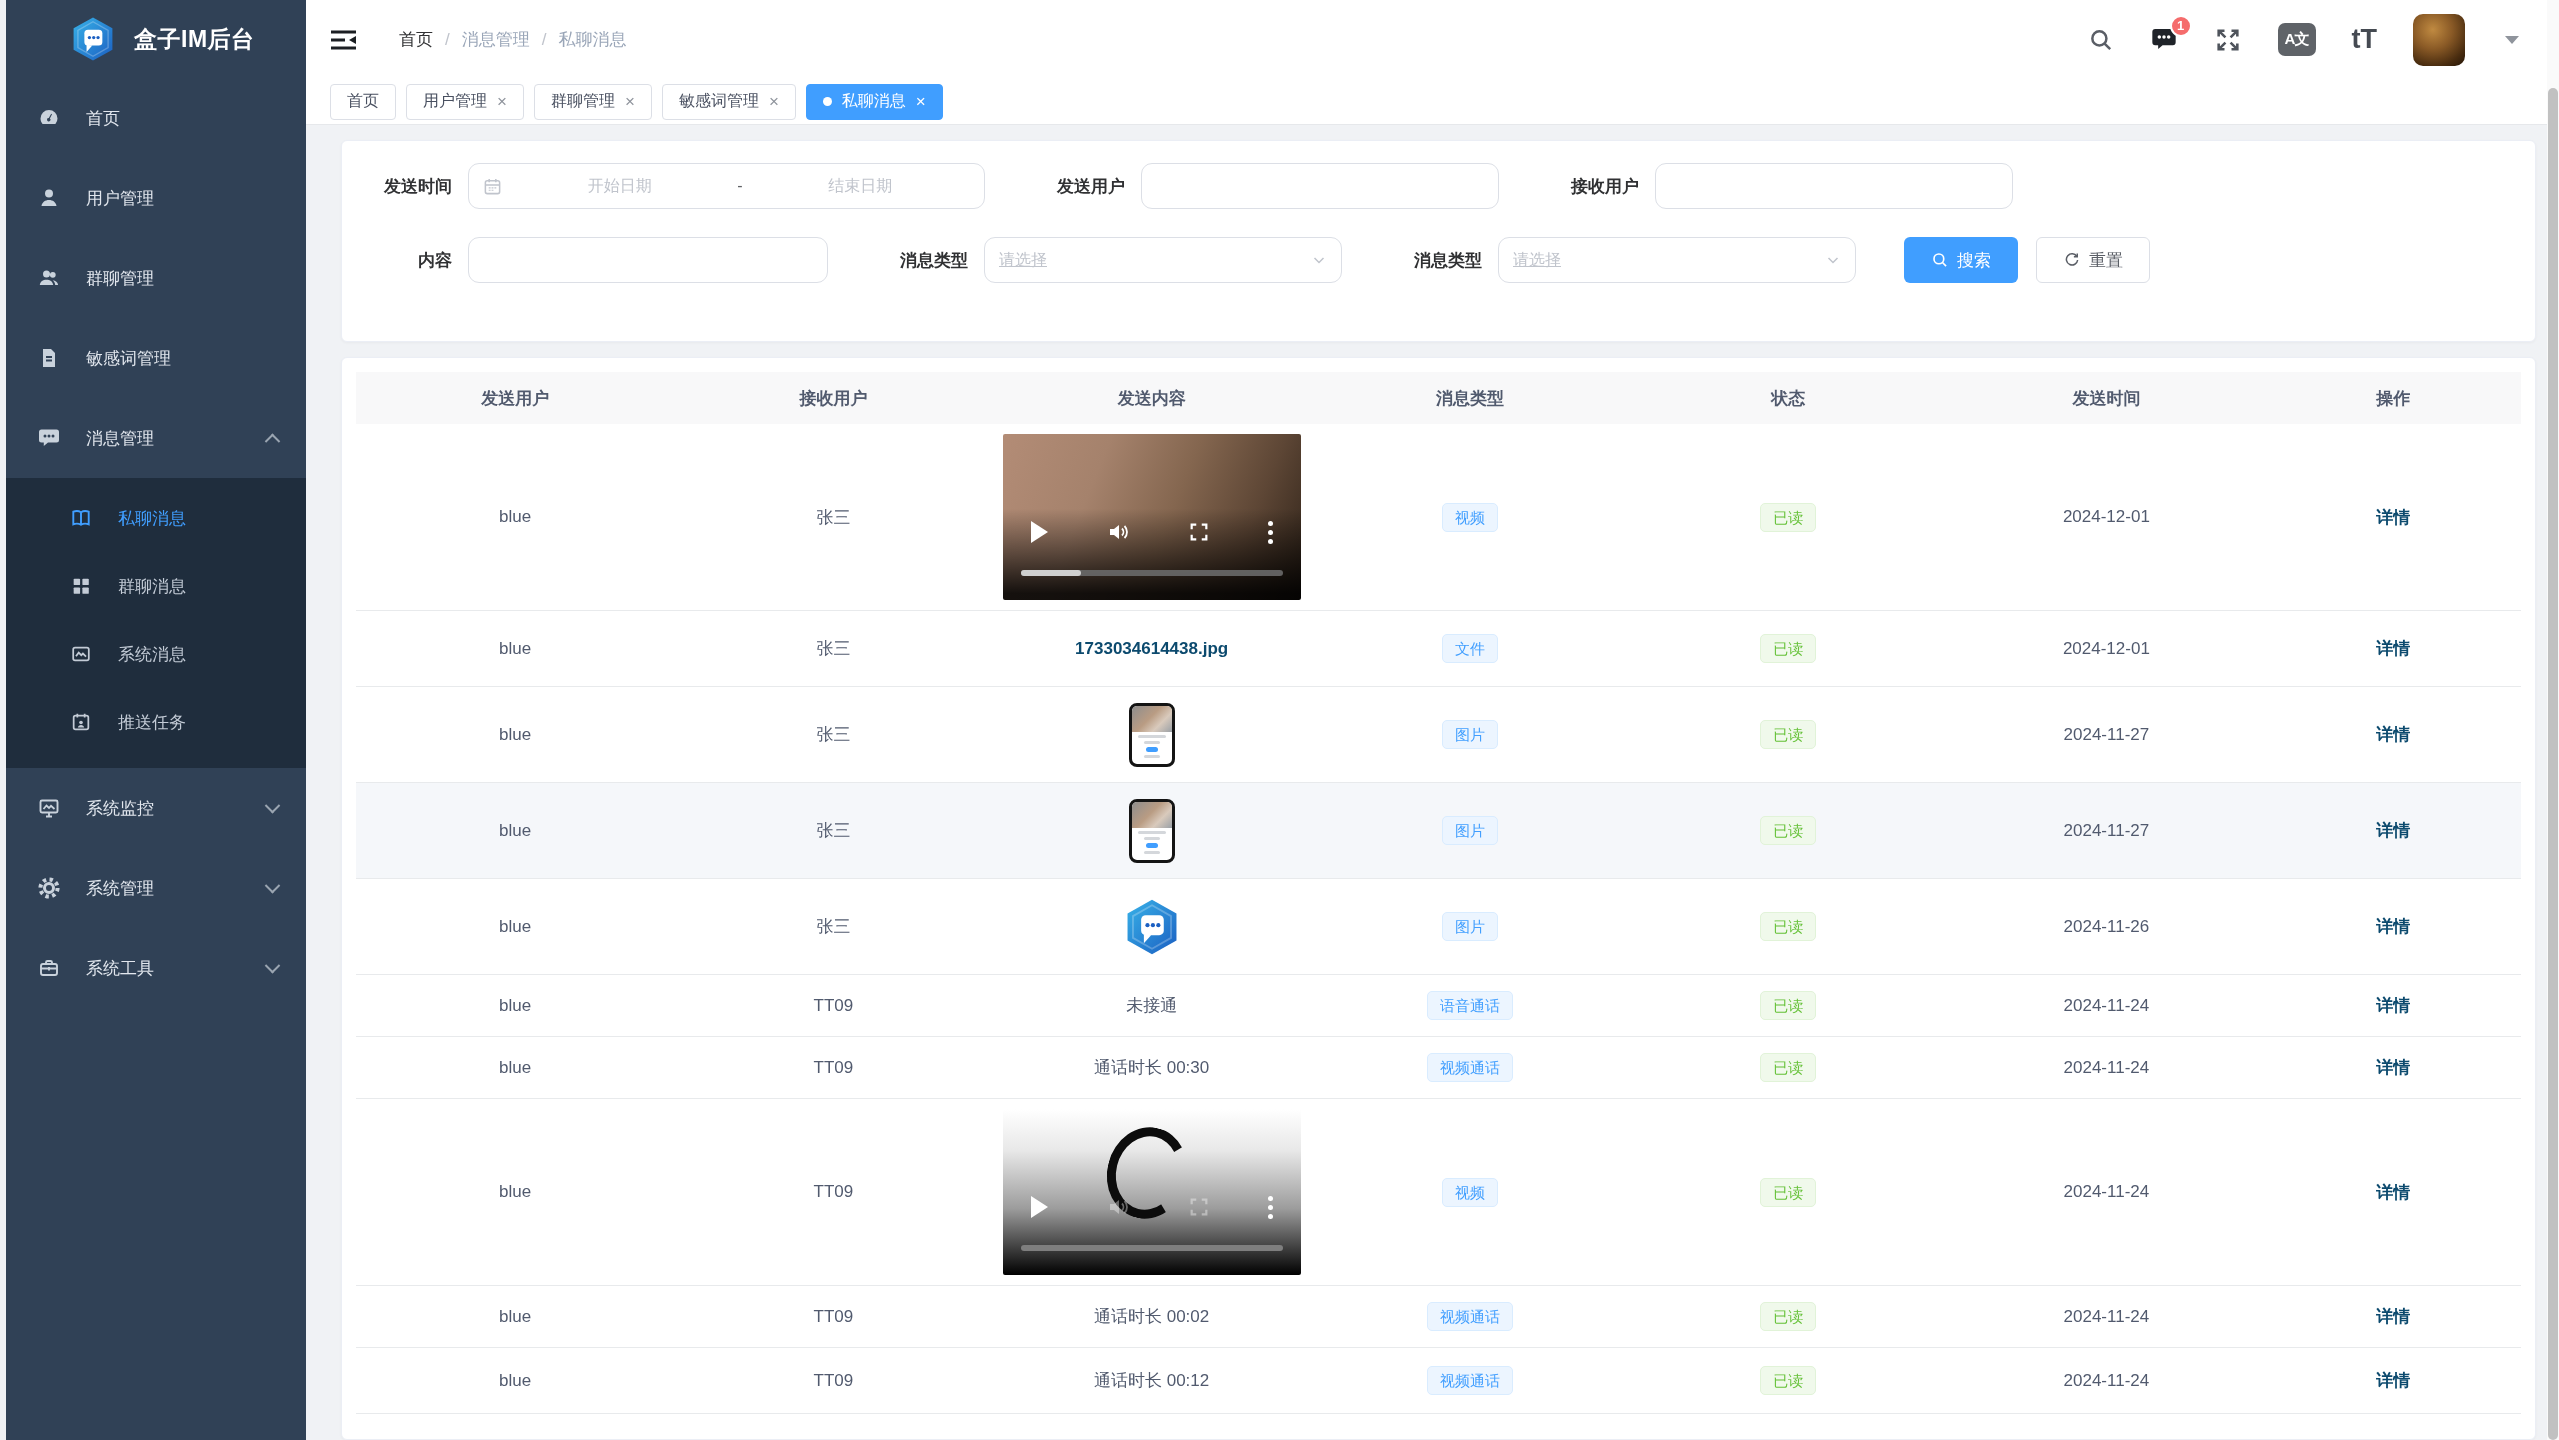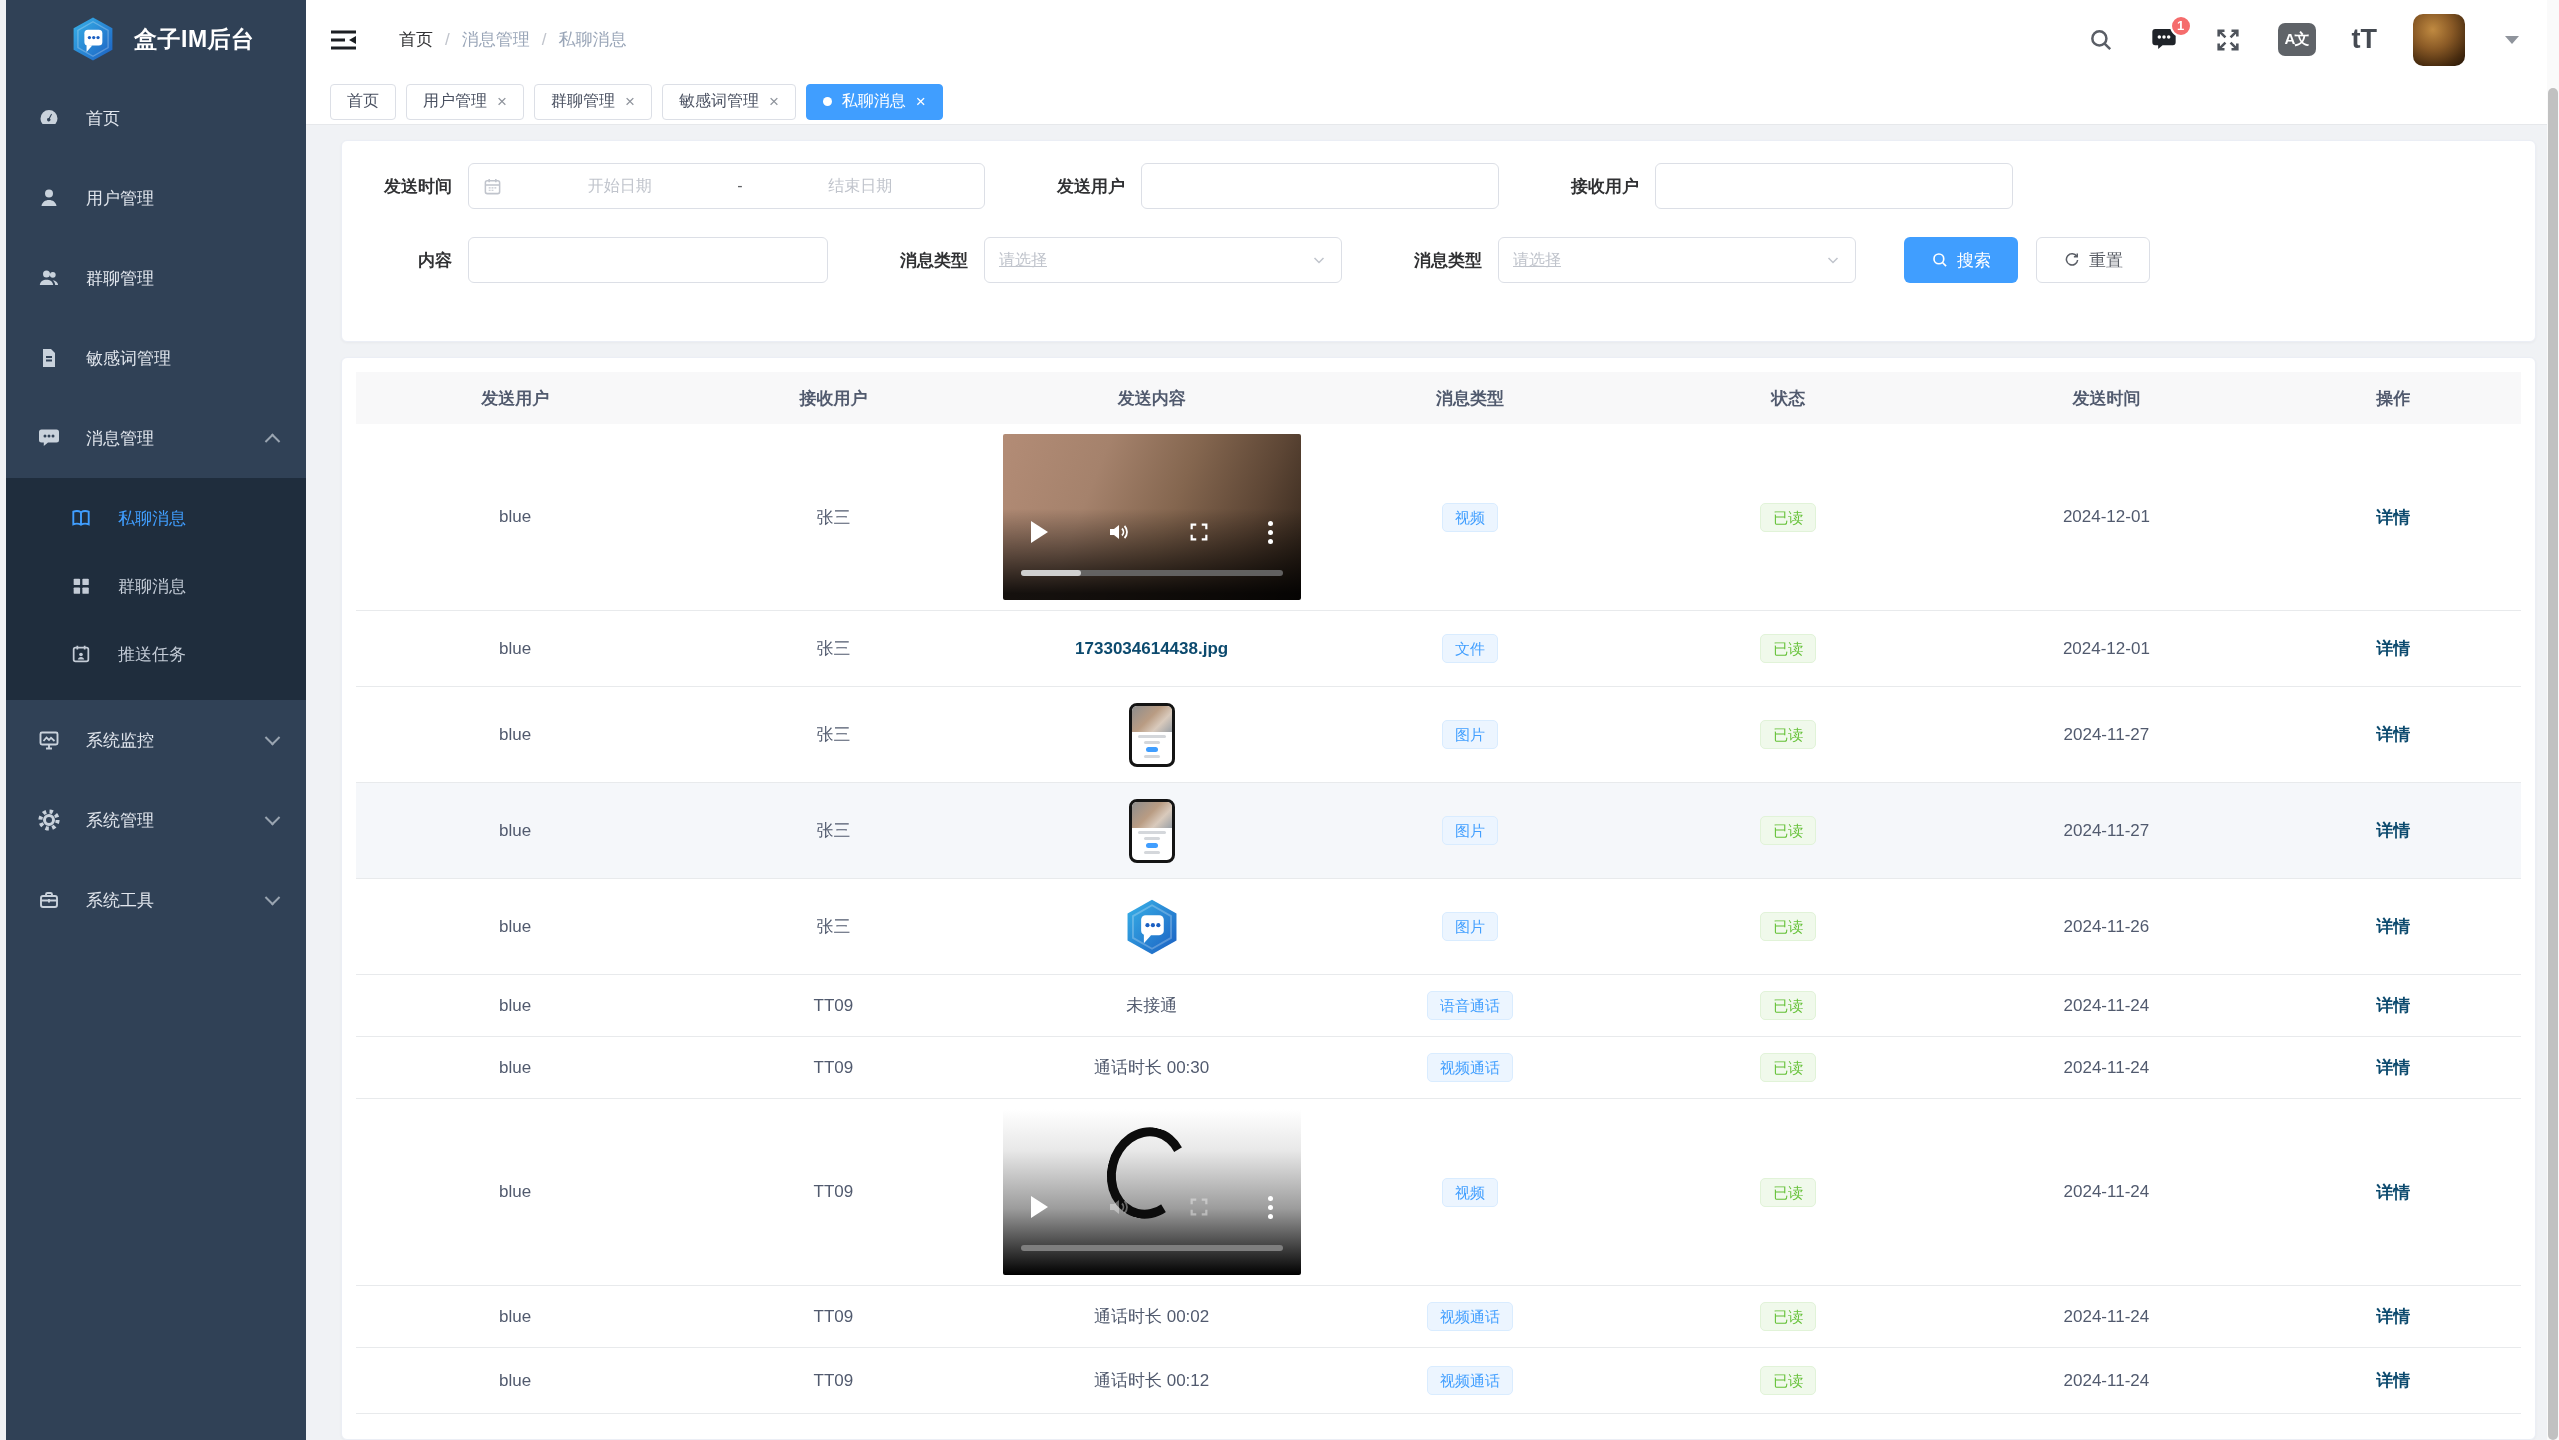--- a/index.html
+++ b/index.html
@@ -44,21 +44,21 @@
   .tab-dot { width:9px; height:9px; border-radius:50%; background:#fff; }
 
   .content { flex:1; padding:15px 23px 0 41px; display:flex; flex-direction:column; overflow:hidden; }
   .card { background:#fff; border:1px solid #ebeef5; border-radius:6px; box-shadow:0 1px 3px rgba(0,0,0,.04); }
 
   
   .search-card { height:202px; padding:22px 14px 0; flex:0 0 202px; }
   .f-row { display:flex; align-items:center; height:46px; margin-bottom:28px; }
   .f-label { width:96px; text-align:right; margin-right:16px; font-weight:bold; color:#303133; font-size:17px; flex:0 0 96px; }
   .f-label.w { width:140px; flex:0 0 140px; }
-  .inp { height:46px; border:1px solid #dcdfe6; border-radius:6px; background:#fff; font-size:16px; color:#606266; }
+  .inp { height:46px; border:1px solid #dcdfe6; border-radius:11px; background:#fff; font-size:16px; color:#606266; }
   .inp::placeholder { color:#c0c4cc; }
   .date-range { width:517px; display:flex; align-items:center; padding:0 14px; gap:8px; }
   .date-range input { border:none; outline:none; flex:1; text-align:center; font-size:16px; color:#606266; min-width:0; }
   .date-range input::placeholder { color:#c0c4cc; }
   .range-sep { color:#606266; flex:0 0 auto; }
   .text-inp { width:358px; padding:0 14px; outline:none; }
   .text-inp.w360 { width:360px; }
   .sel { width:358px; display:flex; align-items:center; justify-content:space-between; padding:0 14px; cursor:pointer; }
   .sel .ph { color:#c0c4cc; font-size:16px;text-decoration:underline; }
   .btn { height:46px; border-radius:6px; font-size:17px; display:inline-flex; align-items:center; justify-content:center; gap:8px; cursor:pointer; border:1px solid transparent; padding:0 26px; }
@@ -203,20 +203,29 @@
     <div class="menu-item">
       <span class="mi-icon">
         <svg width="22" height="22" viewBox="0 0 24 24">
             <rect x="4" y="4" width="7" height="7" rx="1" fill="#c3cbd6"></rect>
             <rect x="13.5" y="4" width="7" height="7" rx="1" fill="#c3cbd6"></rect>
             <rect x="4" y="13.5" width="7" height="7" rx="1" fill="#c3cbd6"></rect>
             <rect x="13.5" y="13.5" width="7" height="7" rx="1" fill="#c3cbd6"></rect>
           </svg>
       </span>
       <span class="mi-label">群聊消息</span>
+    </div>
+    <div class="menu-item">
+      <span class="mi-icon">
+        <svg width="22" height="22" viewBox="0 0 24 24">
+            <rect x="3.5" y="5" width="17" height="14" rx="2" fill="none" stroke="#c3cbd6" stroke-width="1.9"></rect>
+            <path d="M6.5 14.5l3-4 2.8 2.8 1.8-1.8 3.4 3.4" fill="none" stroke="#c3cbd6" stroke-width="1.9"></path>
+          </svg>
+      </span>
+      <span class="mi-label">系统消息</span>
     </div>
     <div class="menu-item">
       <span class="mi-icon">
         <svg width="22" height="22" viewBox="0 0 24 24">
             <rect x="4" y="5" width="16" height="15" rx="2" fill="none" stroke="#c3cbd6" stroke-width="1.9"></rect>
             <path d="M8 3v4M16 3v4" stroke="#c3cbd6" stroke-width="1.9"></path>
             <circle cx="12" cy="12.5" r="2" fill="#c3cbd6"></circle>
             <path d="M8.5 18c.4-1.9 1.8-2.8 3.5-2.8s3.1.9 3.5 2.8z" fill="#c3cbd6"></path>
           </svg>
       </span>

